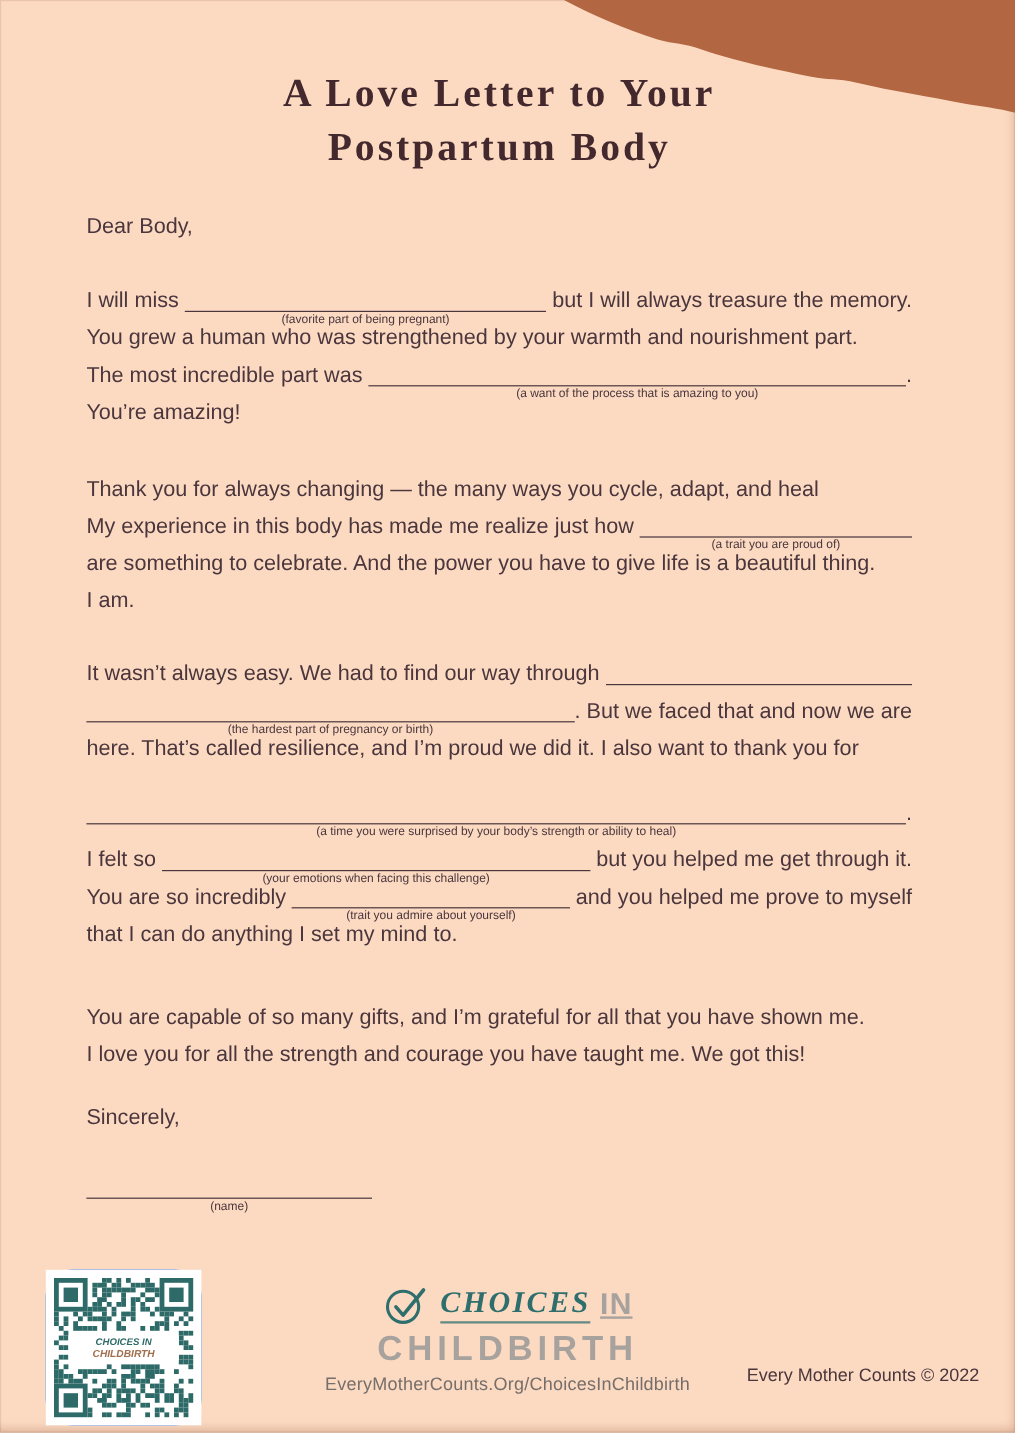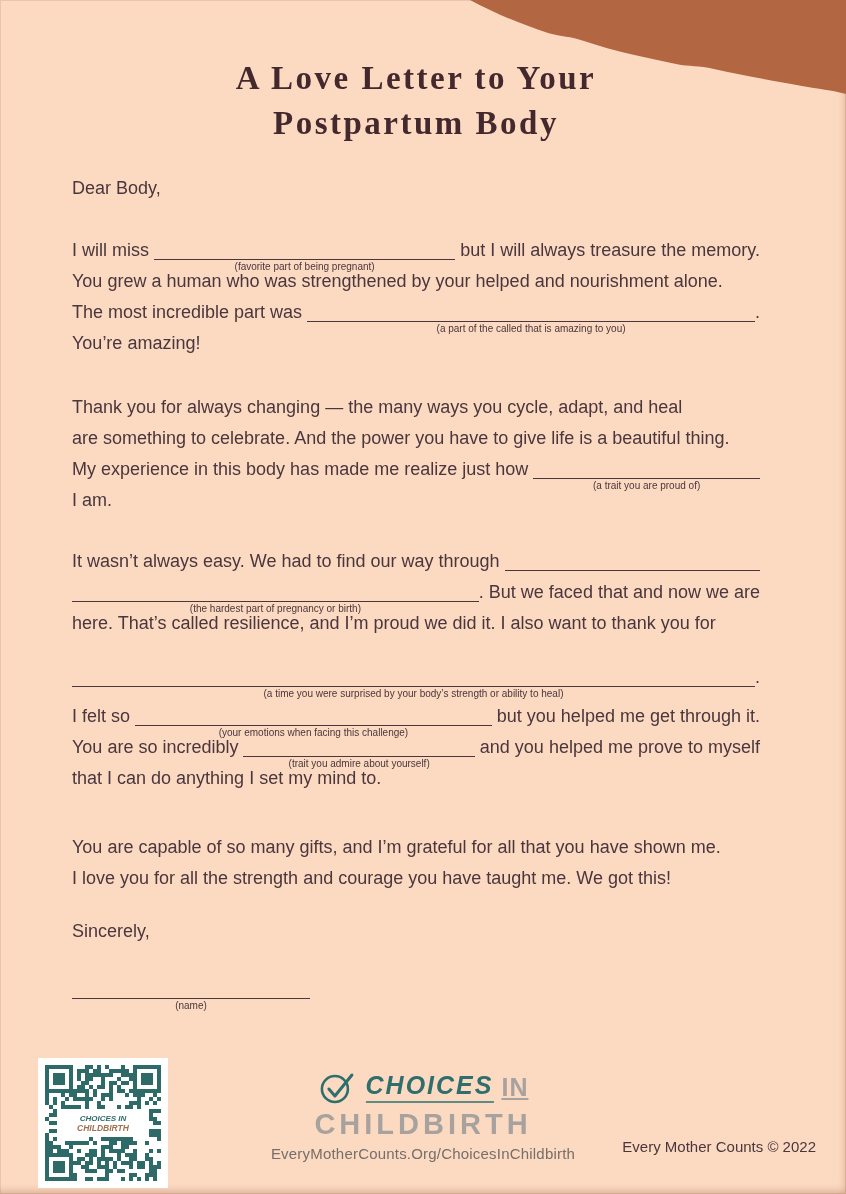--- a/index.html
+++ b/index.html
@@ -45,21 +45,21 @@
     background:#3b82f6;
     border-radius:22px;
   }
   .logo-block {
     position:absolute; left:50%; transform:translateX(-50%); bottom:32px;
     text-align:center; white-space:nowrap;
   }
   .logo-row { display:flex; align-items:center; justify-content:center; gap:8px; }
   .logo-choices {
     font-style:italic; font-weight:bold; font-size:25px; letter-spacing:2px;
-    color:#2e6f6d; border-bottom:2px solid rgba(46,111,109,.75); padding-bottom:1px;
+    color:#2e6f6d; border-bottom:2px solid rgba(46,111,109,.75); padding-bottom:1px;font-family:Liberation Serif, serif;
   }
   .logo-in { font-weight:bold; font-size:25px; letter-spacing:1px; color:#a8a29e;text-decoration:underline; }
   .logo-childbirth {
     font-weight:bold; font-size:29px; letter-spacing:4px; color:#a8a29e; margin-top:1px;
   }
   .logo-url { font-size:15px; color:#756e6a; margin-top:4px; letter-spacing:.2px; }
   .credits {
     position:absolute; right:30px; bottom:36px; text-align:right;
     font-size:15px; line-height:22px; color:#4a363c;
   }
@@ -90,46 +90,46 @@
 
     <div class="body-text mt-p1">
       <div class="line">
         <span class="t">I will miss </span>
         <span class="blank grow">
           <span class="hint">(favorite part of being pregnant)</span>
         </span>
         <span class="t"> but I will always treasure the memory.</span>
       </div>
       <div class="line">
-        <span class="t">You grew a human who was strengthened by your helped and nourishment alone.</span>
+        <span class="t">You grew a human who was strengthened by your warmth and nourishment part.</span>
       </div>
       <div class="line">
         <span class="t">The most incredible part was </span>
         <span class="blank grow">
-          <span class="hint">(a part of the called that is amazing to you)</span>
+          <span class="hint">(a want of the process that is amazing to you)</span>
         </span>
         <span class="t">.</span>
       </div>
       <div class="line">
         <span class="t">You’re amazing!</span>
       </div>
     </div>
 
     <div class="body-text mt-p2">
       <div class="line">
         <span class="t">Thank you for always changing — the many ways you cycle, adapt, and heal</span>
       </div>
       <div class="line">
+        <span class="t">My experience in this body has made me realize just how </span>
+        <span class="blank grow">
+          <span class="hint">(a trait you are proud of)</span>
+        </span>
+      </div>
+      <div class="line">
         <span class="t">are something to celebrate. And the power you have to give life is a beautiful thing.</span>
-      </div>
-      <div class="line">
-        <span class="t">My experience in this body has made me realize just how </span>
-        <span class="blank grow">
-          <span class="hint">(a trait you are proud of)</span>
-        </span>
       </div>
       <div class="line">
         <span class="t">I am.</span>
       </div>
     </div>
 
     <div class="body-text mt-p3">
       <div class="line">
         <span class="t">It wasn’t always easy. We had to find our way through </span>
         <span class="blank grow"></span>

